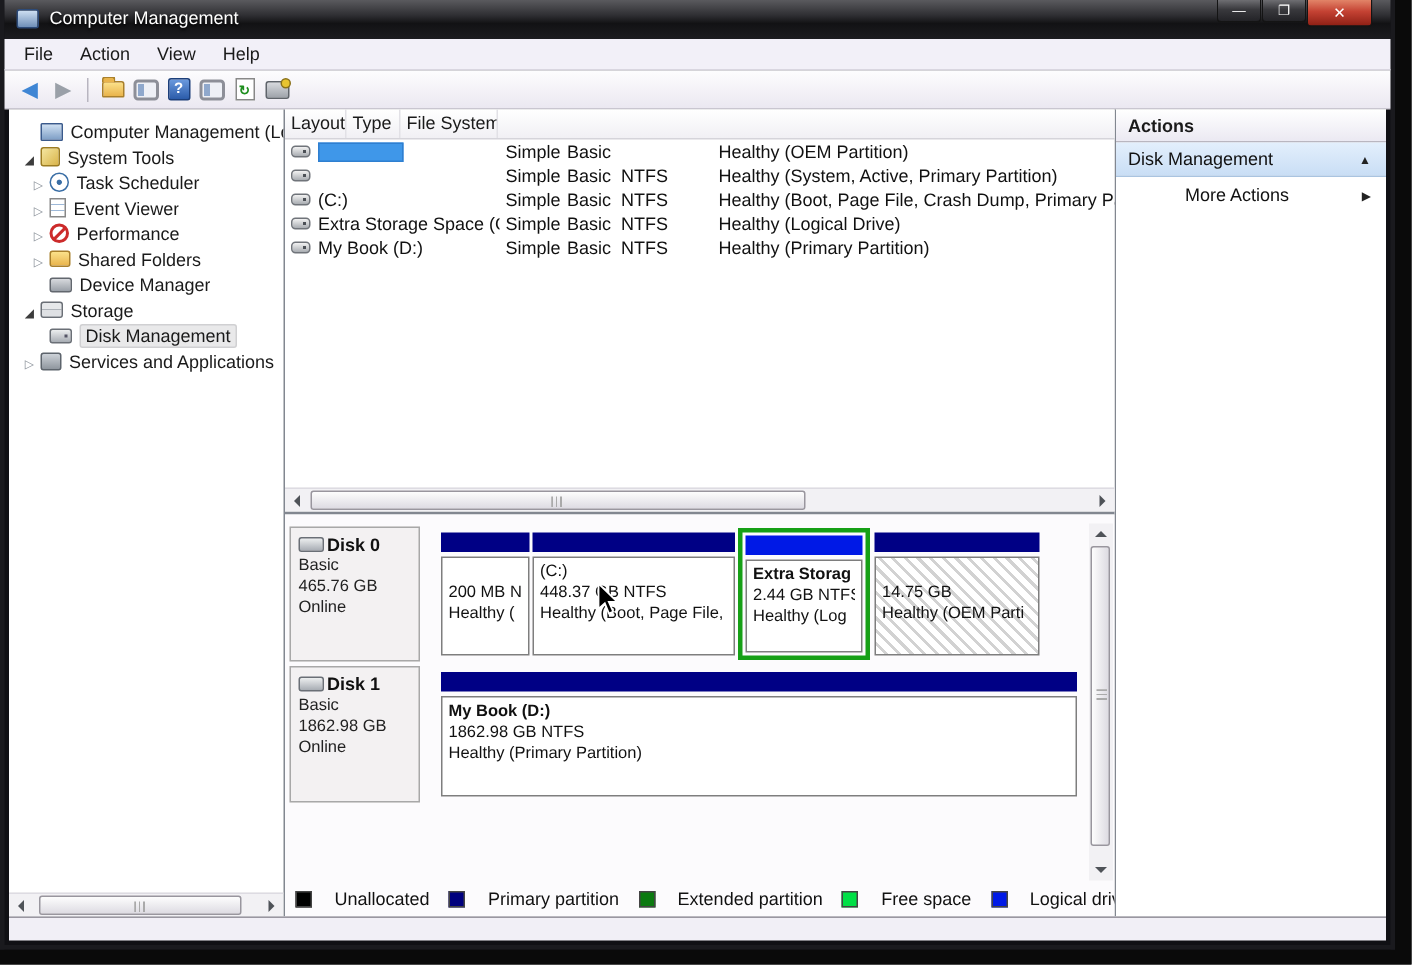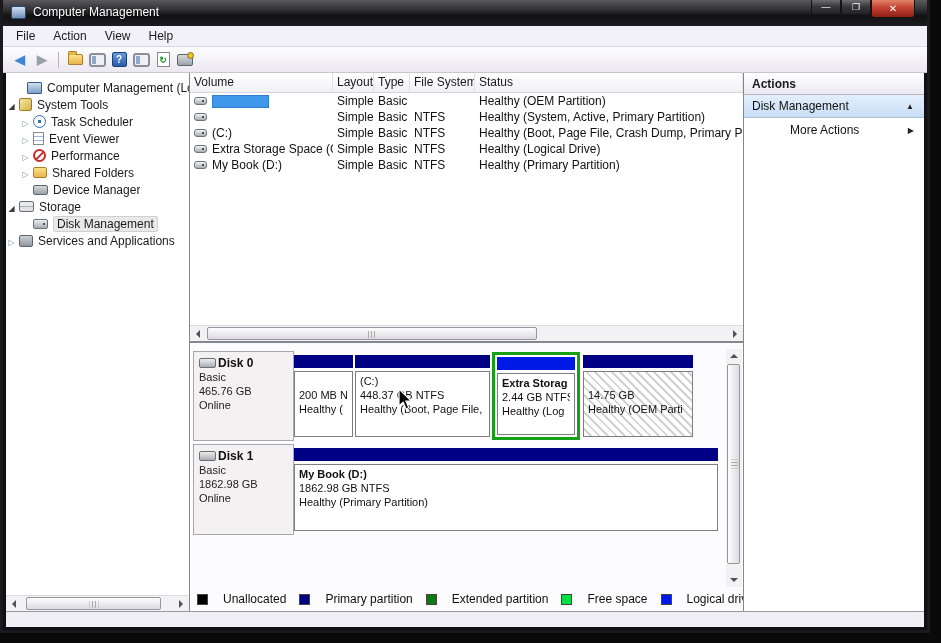--- a/index.html
+++ b/index.html
@@ -64,21 +64,21 @@
   
   .tree-pane { width:184px; background:#fff; border-right:1px solid #828790;
     position:relative; overflow:hidden; }
   .tree-list { padding-top:6px; }
   .tree-item { height:17px; display:flex; align-items:center; font-size:12px;
     color:#1a1a1a; white-space:nowrap; overflow:hidden; }
   .tree-item .tw { width:11px; text-align:center; flex:0 0 11px; }
   .tw-e::before { content:"◢"; font-size:8px; color:#3c3c3c; }
   .tw-c::before { content:"▷"; font-size:8px; color:#8a9199; }
   .lv0 { padding-left:8px; }
-  .lv1 { }
+  .lv1 { padding-left:8px; }
   .lv2 { padding-left:14px; }
   .t-ico { flex:0 0 auto; margin:0 5px 0 2px; }
   .ti-computer { width:15px; height:12px; background:linear-gradient(180deg,#cfe0f2,#7f9fc6); border:1px solid #3a5a8c; border-radius:1px; }
   .ti-tools { width:13px; height:13px; background:linear-gradient(135deg,#f4e6a0,#d9b44a); border:1px solid #9c7c22; border-radius:2px; }
   .ti-clock { width:13px; height:13px; border-radius:50%; border:1px solid #3a6ea5;
     background:radial-gradient(circle at 50% 50%, #3a6ea5 0 1.5px, #fff 2px); }
   .ti-doc { width:11px; height:13px; background:repeating-linear-gradient(180deg,#fff 0 3px,#9db8d8 3px 4px); border:1px solid #888; }
   .ti-folder { width:14px; height:11px; background:linear-gradient(180deg,#fbe18a,#e9b44c); border:1px solid #a9802c; border-radius:2px; }
   .ti-perf { width:13px; height:13px; border-radius:50%; border:2px solid #cc2b2b; background:#fff; position:relative; }
   .ti-perf::after { content:""; position:absolute; left:-1px; top:3.5px; width:11px; height:2px; background:#cc2b2b; transform:rotate(-45deg); }
@@ -127,21 +127,21 @@
   .vol-ico { width:13px; height:8px; flex:0 0 13px; margin-right:5px;
     background:linear-gradient(180deg,#f2f2f2,#a9adb2); border:1px solid #70747a;
     border-radius:3px; position:relative; }
   .vol-ico::after { content:""; position:absolute; right:2px; top:2px; width:2px; height:2px; background:#4c5056; }
   .sel-box { width:57px; height:13px; background:#3f97e9; border:1px solid #2f7fd0; }
 
   
   .disk-pane { flex:1; position:relative; background:#fcfbfd; overflow:hidden; }
   .disk-rows { position:absolute; left:2px; right:20px; top:7px; }
   .disk-row { position:relative; }
-  .label-cell { position:absolute; left:1px; top:1px; bottom:2px; width:101px;
+  .label-cell { position:absolute; left:1px; top:1px; bottom:2px; width:87px;
     background:#f3f1f2; border:1px solid #a8a8a8; padding:4px 5px; overflow:hidden; }
   .lc-title { font-size:12px; font-weight:bold; color:#111; display:flex; align-items:center; white-space:nowrap; }
   .dsk-ico { width:17px; height:10px; margin-right:2px; flex:0 0 17px;
     background:linear-gradient(180deg,#eceeef,#a8adb4); border:1px solid #6a6f76; border-radius:2px; }
   .cd-ico { width:13px; height:13px; margin-right:2px; flex:0 0 13px; border-radius:50%;
     border:1px solid #667; background:radial-gradient(circle,#fff 0 2px,#cdd3da 3px 5px,#99a0a8 6px); }
   .lc-line { font-size:11px; color:#222; line-height:14px; white-space:nowrap; }
   .part-area { position:absolute; left:100px; right:2px; top:1px; bottom:2px; }
   .part { position:absolute; top:4px; bottom:4px; }
   .part-strip { height:13px; background:#000085; }
@@ -297,25 +297,23 @@
         <span class="hs-arrow right">
             <span class="arr-r"></span>
           </span>
       </div>
     </div>
 
     <div class="center-pane">
 
       <div class="volume-pane">
         <div class="vt-header">
-          <span class="vt-hcell c-volume">Volume</span>
           <span class="vt-hcell c-layout">Layout</span>
           <span class="vt-hcell c-type">Type</span>
           <span class="vt-hcell c-fs">File System</span>
-          <span class="vt-hcell c-status">Status</span>
         </div>
         <div class="vt-row">
           <span class="vt-cell c-volume">
               <span class="vol-ico"></span>
               <span class="sel-box"></span>
             </span>
           <span class="vt-cell c-layout">Simple</span>
           <span class="vt-cell c-type">Basic</span>
           <span class="vt-cell c-fs"></span>
           <span class="vt-cell c-status">Healthy (OEM Partition)</span>

